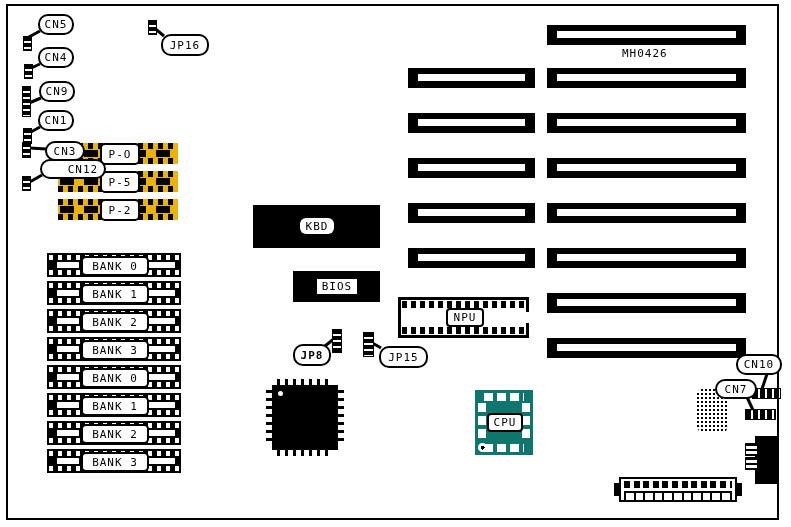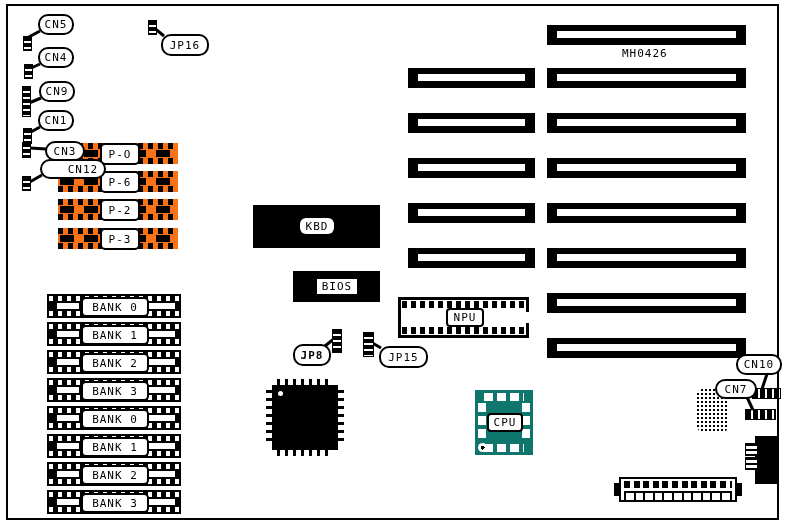--- a/index.html
+++ b/index.html
@@ -11,31 +11,31 @@
   .callout{background:#fff;border:2px solid #000;border-radius:10px;
            display:flex;align-items:center;justify-content:center;
            font-size:11px;letter-spacing:1px;white-space:nowrap;z-index:6;}
   
   .pinhdr{background:repeating-linear-gradient(180deg,#000 0 4px,#fff 4px 6px);
           border:1px solid #000;z-index:5;}
   
   .slot{background:#000;}
   .slot::after{content:"";position:absolute;left:10px;right:10px;top:6px;bottom:7px;background:#fff;}
   
-  .bankrow{background:#000;margin-top:41px;}
+  .bankrow{background:#000;}
   .bankrow::before,.bankrow::after{content:"";position:absolute;left:2px;right:2px;height:5px;
       background:repeating-linear-gradient(90deg,#fff 0 4px,#000 4px 9px);}
   .bankrow::before{top:2px}
   .bankrow::after{bottom:2px}
   .slit{position:absolute;background:#fff;height:6px;top:9px;}
   .banklabel{position:absolute;top:3px;left:34px;width:64px;height:16px;background:#fff;
              border:2px solid #000;border-radius:5px;display:flex;align-items:center;
              justify-content:center;font-size:11px;letter-spacing:1px;z-index:4;}
   
-  .prow{background:#f97316;}
+  .prow{background:#eab308;}
   .prow::before,.prow::after{content:"";position:absolute;left:0;right:0;height:6px;
       background:repeating-linear-gradient(90deg,#000 0 5px,transparent 5px 10px);}
   .prow::before{top:0}
   .prow::after{bottom:0}
   .prow .mid{position:absolute;left:2px;right:2px;top:7px;height:7px;
       background:repeating-linear-gradient(90deg,#000 0 14px,transparent 14px 24px);}
   .plabel{position:absolute;top:0;left:42px;width:36px;height:18px;background:#fff;
           border:2px solid #000;border-radius:5px;display:flex;align-items:center;
           justify-content:center;font-size:11px;letter-spacing:1px;z-index:4;}
   
@@ -131,29 +131,25 @@
   <div class="abs callout" style="left:379px;top:346px;width:45px;height:18px;">JP15</div>
   <div class="abs callout" style="left:736px;top:354px;width:42px;height:17px;">CN10</div>
   <div class="abs callout" style="left:715px;top:379px;width:38px;height:16px;">CN7</div>
 
   <div class="abs prow" style="left:58px;top:143px;width:120px;height:21px;">
     <div class="mid"></div>
     <div class="plabel">P-O</div>
   </div>
   <div class="abs prow" style="left:58px;top:171px;width:120px;height:21px;">
     <div class="mid"></div>
-    <div class="plabel">P-6</div>
+    <div class="plabel">P-5</div>
   </div>
   <div class="abs prow" style="left:58px;top:199px;width:120px;height:21px;">
     <div class="mid"></div>
     <div class="plabel">P-2</div>
-  </div>
-  <div class="abs prow" style="left:58px;top:228px;width:120px;height:21px;">
-    <div class="mid"></div>
-    <div class="plabel">P-3</div>
   </div>
 
   <div class="abs bankrow" style="left:47px;top:253px;width:134px;height:24px;">
     <div class="slit" style="left:10px;width:22px;"></div>
     <div class="slit" style="left:102px;width:26px;"></div>
     <div class="banklabel">BANK 0</div>
   </div>
   <div class="abs bankrow" style="left:47px;top:281px;width:134px;height:24px;">
     <div class="slit" style="left:10px;width:22px;"></div>
     <div class="slit" style="left:102px;width:26px;"></div>

